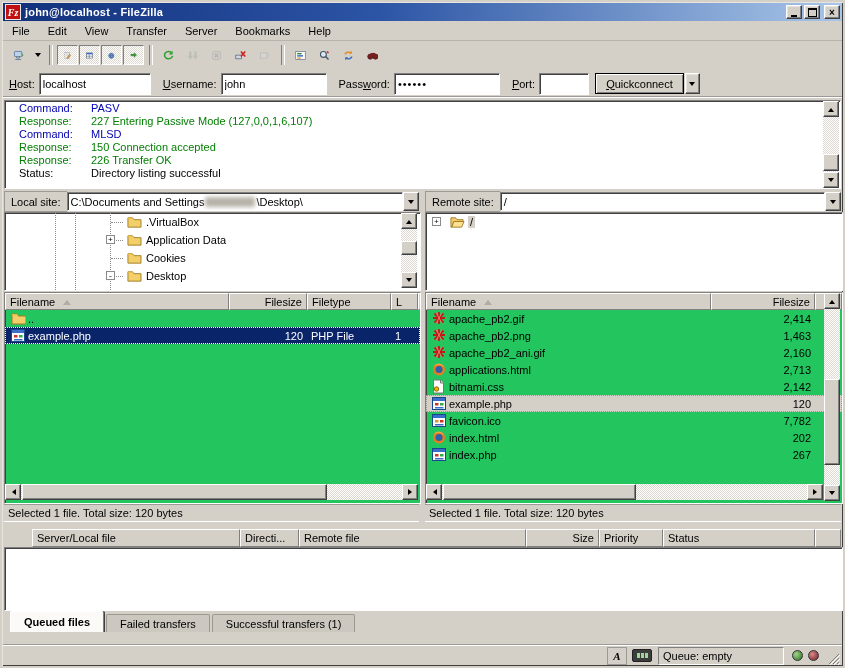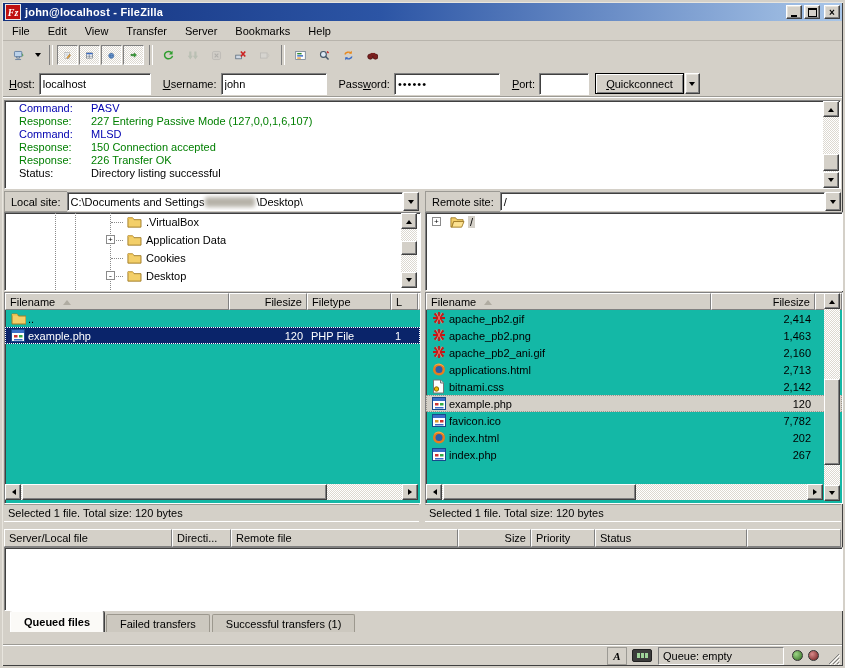--- a/index.html
+++ b/index.html
@@ -74,21 +74,21 @@
   .blurred{display:inline-block;width:50px;height:10px;margin:0 1px;background:#b6b2a8;filter:blur(2px);border-radius:2px}
   .treebox{position:absolute;background:#fff;border:1px solid;border-color:#808080 #fff #fff #808080;
       box-shadow:inset 1px 1px 0 #404040;overflow:hidden}
   .tree-row{position:relative;height:18px;display:flex;align-items:center;white-space:nowrap}
   .tree-vline{position:absolute;top:0;bottom:0;border-left:1px dotted #8a8a8a;width:0}
   .tree-hline{position:absolute;border-top:1px dotted #8a8a8a;height:0}
   .expander{position:absolute;width:9px;height:9px;background:#fff;border:1px solid #8a8a8a;
       font:8px/7px "Liberation Mono",monospace;text-align:center;box-sizing:border-box}
   .tree-label{position:absolute;padding:0 2px}
   
-  .listbox{position:absolute;background:#14b8a6;border:1px solid;border-color:#808080 #fff #fff #808080;
+  .listbox{position:absolute;background:#22c55e;border:1px solid;border-color:#808080 #fff #fff #808080;
       box-shadow:inset 1px 1px 0 #404040;overflow:hidden}
   .hdr-row{display:flex;height:17px}
   .hdr{background:#d4d0c8;border:1px solid;border-color:#fff #808080 #808080 #fff;display:flex;align-items:center;
       padding:0 4px;box-sizing:border-box;flex:none;overflow:hidden;white-space:nowrap}
   .hdr.right{justify-content:flex-end}
   .sort-asc{width:0;height:0;border:4px solid transparent;border-bottom:5px solid #b0aca2;margin-left:8px;margin-top:-3px}
   .frow{display:flex;height:17px;align-items:center;white-space:nowrap}
   .frow .cell{padding:0 4px;box-sizing:border-box;flex:none;overflow:hidden;display:flex;align-items:center;height:17px}
   .cell.right{justify-content:flex-end}
   .frow.sel-active{background:#0a246a;color:#fff;outline:1px dotted #fff;outline-offset:-1px}
@@ -617,21 +617,21 @@
       <span class="t-left"></span>
     </div>
   <div class="sb-thumb" style="left:17px;top:0;width:193px;height:16px"></div>
   <div class="sb-btn" style="left:381px;top:0">
       <span class="t-right"></span>
     </div>
 </div>
 <div class="status-strip" style="left:425px;top:504px;width:416px">Selected 1 file. Total size: 120 bytes</div>
 
 <div id="queue-hdr" class="abs">
-    <div class="hdr" style="width: 168px;">Server/Local file</div>
+    <div class="hdr" style="width: 208px; margin-left: 28px;">Server/Local file</div>
     <div class="hdr" style="width: 59px;">Directi...</div>
     <div class="hdr" style="width: 227px;">Remote file</div>
     <div class="hdr right" style="width: 73px; text-align: right;">Size</div>
     <div class="hdr" style="width: 64px;">Priority</div>
     <div class="hdr" style="width: 152px;">Status</div>
     <div class="hdr" style="flex: 1 1 0%;"></div>
   </div>
 <div id="queue-body" class="abs sunken"></div>
 <div id="tabs" class="abs">
     <div class="tab active">Queued files</div>

